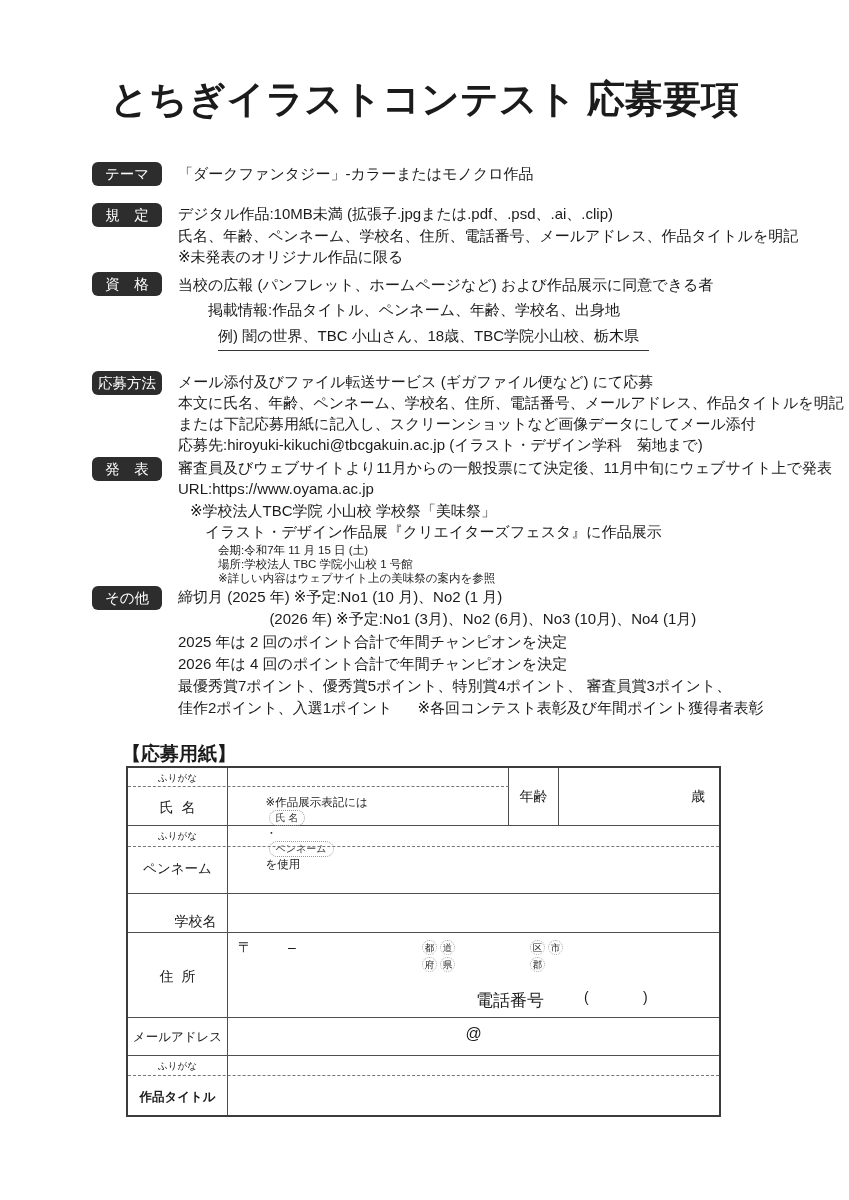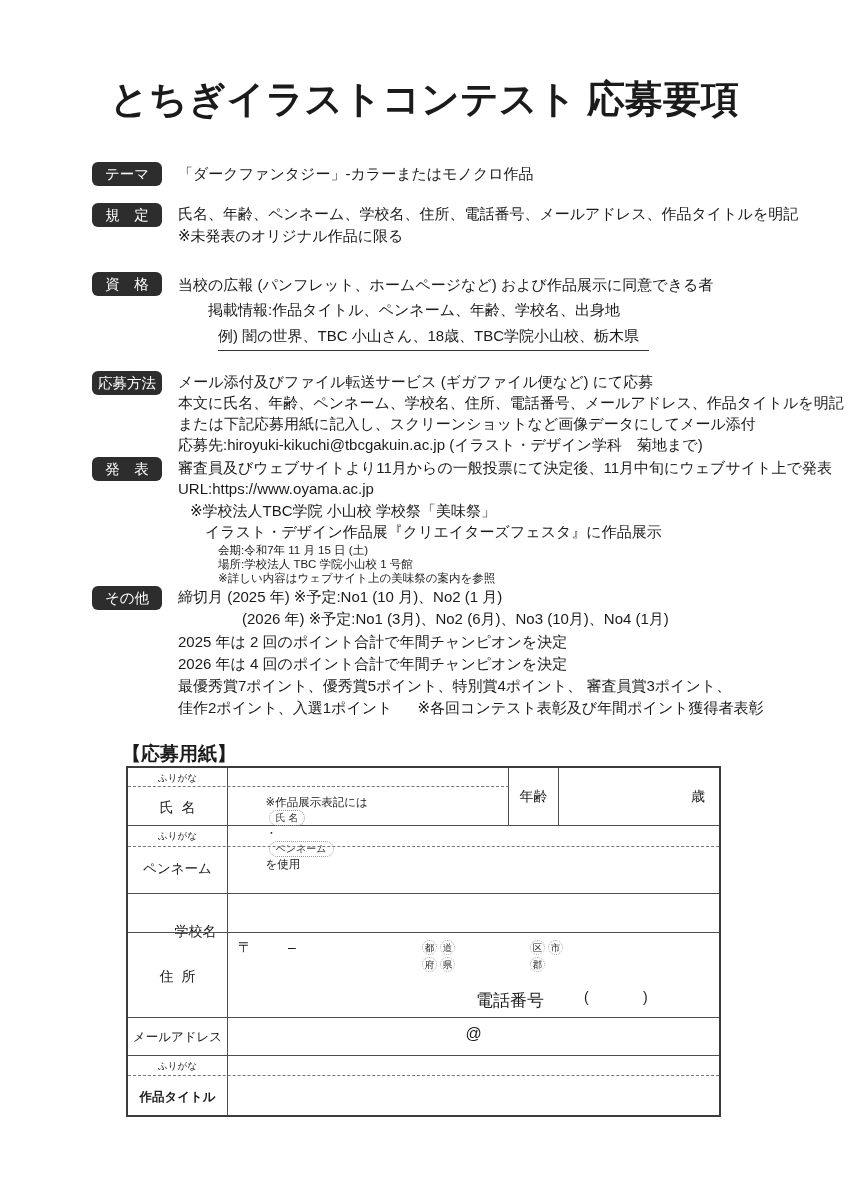--- a/index.html
+++ b/index.html
@@ -29,21 +29,21 @@
   .s-rules  .line { line-height:21.5px; }
   .s-elig   .line { line-height:25.3px; }
   .s-apply  .line { line-height:21px; }
   .s-announce .line { line-height:21.4px; }
   .s-announce .line.small { font-size:11.5px; line-height:14.3px; }
   .s-other  .line { line-height:22.3px; }
   .indent-30 { margin-left:30px; }
   .indent-40 { margin-left:40px; }
   .indent-12 { margin-left:12px; }
   .indent-27 { margin-left:27px; }
-  .indent-52 { margin-left:64px; }
+  .indent-52 { margin-left:24px;text-align:center; }
   .underlined { display:inline-block; border-bottom:1.5px solid #333; padding:0 10px 2px 0; }
 
   .form-heading {
     position:absolute; left:122px; top:741px;
     font-size:19px; font-weight:700;text-align:right;
   }
   .form-table {
     position:absolute; left:126px; top:766px; width:595px;
     border:2px solid #3c3c3c;
     background:#fff;
@@ -92,20 +92,21 @@
 <div class="section s-theme" style="top:162px;">
   <div class="slabel">テーマ</div>
   <div class="scontent">
     <div class="line">「ダークファンタジー」-カラーまたはモノクロ作品</div>
   </div>
 </div>
 
 <div class="section s-rules" style="top:203px;">
   <div class="slabel">規　定</div>
   <div class="scontent">
+    <div class="line">デジタル作品:10MB未満 (拡張子.jpgまたは.pdf、.psd、.ai、.clip)</div>
     <div class="line">氏名、年齢、ペンネーム、学校名、住所、電話番号、メールアドレス、作品タイトルを明記</div>
     <div class="line">※未発表のオリジナル作品に限る</div>
   </div>
 </div>
 
 <div class="section s-elig" style="top:272px;">
   <div class="slabel">資　格</div>
   <div class="scontent">
     <div class="line">当校の広報 (パンフレット、ホームページなど) および作品展示に同意できる者</div>
     <div class="line indent-30">掲載情報:作品タイトル、ペンネーム、年齢、学校名、出身地</div>
@@ -177,21 +178,21 @@
         <span>・</span>
         <span class="chip">ペンネーム</span>
         <span>を使用</span>
       </div>
     </div>
     <div class="dash-line" style="left:0; right:0; top:20px;"></div>
   </div>
 
   <div class="frow r-school">
     <div class="fcell-label">
-      <div class="main-label" style="top:29px;padding-left:36px;">学校名</div>
+      <div class="main-label" style="top:19px;padding-left:36px;">学校名</div>
     </div>
     <div class="fcell"></div>
   </div>
 
   <div class="frow r-addr">
     <div class="fcell-label">
       <div class="main-label" style="top:35px;">住  所</div>
     </div>
     <div class="fcell">
       <span class="postal-mark">〒</span>

